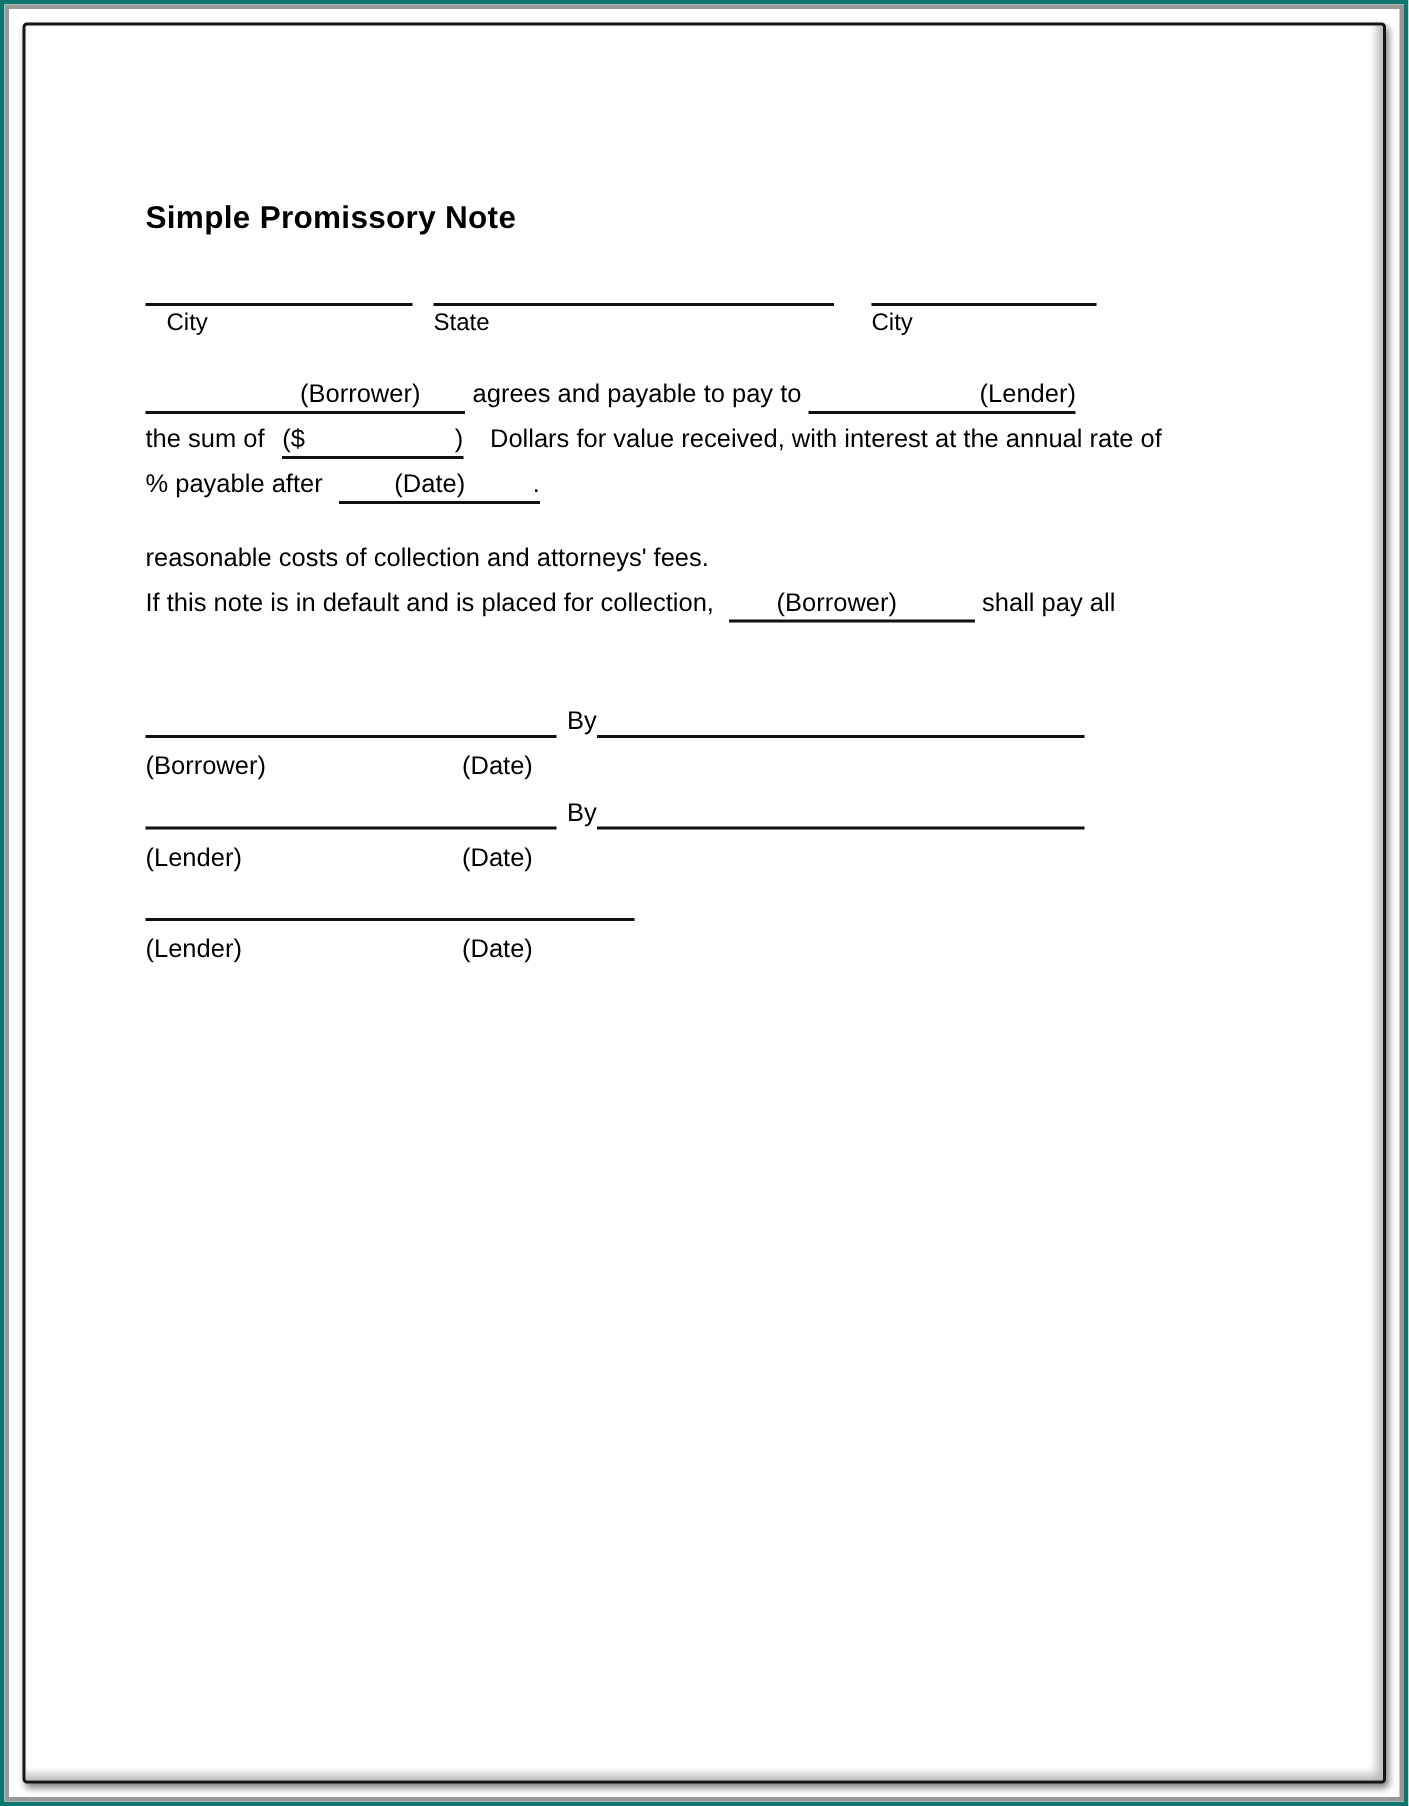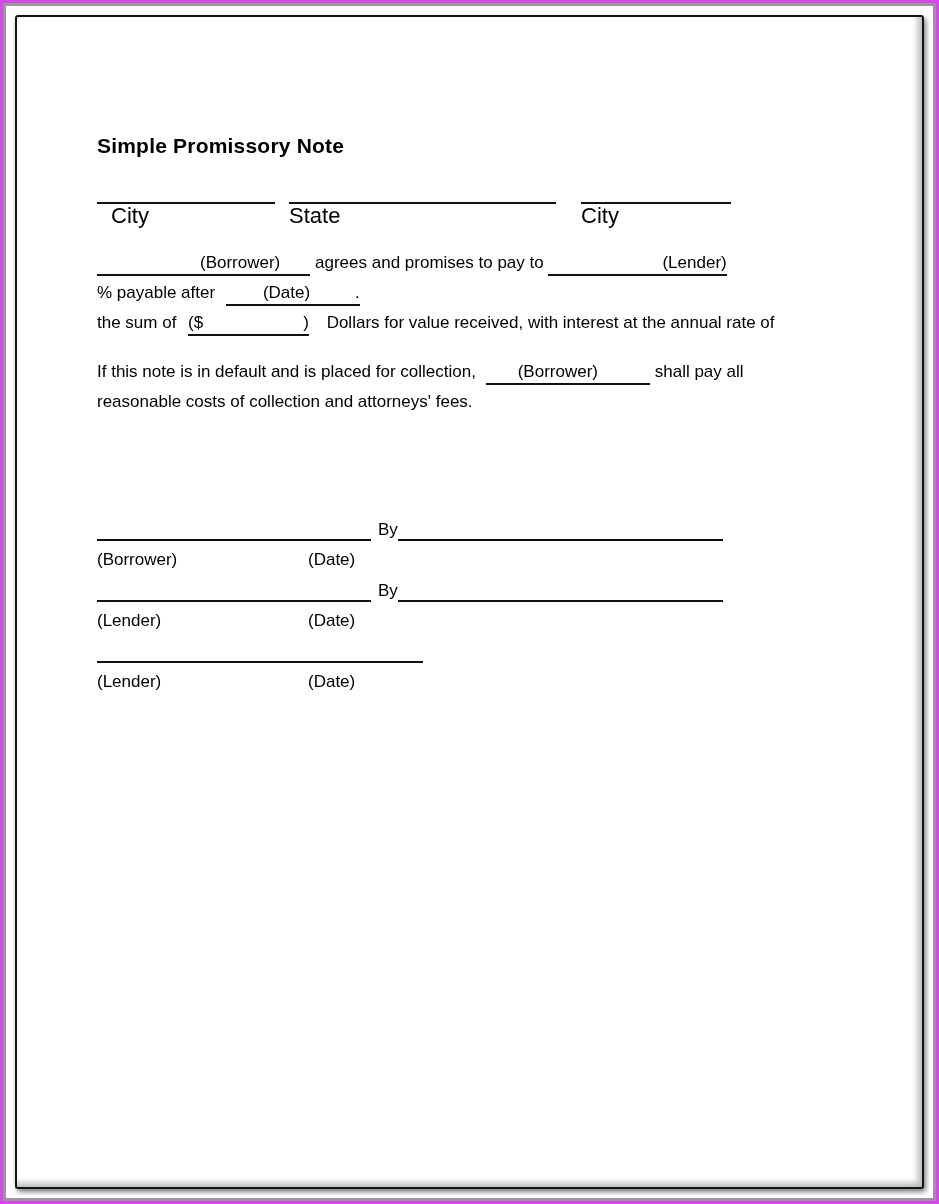--- a/index.html
+++ b/index.html
@@ -4,21 +4,21 @@
 <style>
   * { box-sizing: border-box; }
   html, body { margin: 0; padding: 0; background: #ffffff; }
   body {
     width: 939px; height: 1204px;
     font-family: "Liberation Sans", sans-serif;
     color: #000000;
   }
   .outer-frame {
     width: 939px; height: 1204px;
-    border: 3px solid #d946ef;
+    border: 3px solid #0f766e;
   }
   .mid-frame {
     width: 100%; height: 100%;
     border: 3px solid #989898;
     background: #ffffff;
     padding: 9px;
   }
   .page {
     width: 100%; height: 100%;
     background: #ffffff;
@@ -34,33 +34,33 @@
     line-height: 24px;
     letter-spacing: 0.2px;
   }
   
   .header-row { display: flex; margin-top: 44px; }
   .hcol { }
   .hcol-city  { width: 178px; }
   .hcol-state { width: 267px; margin-left: 14px; }
   .hcol-date  { width: 150px; margin-left: 25px; }
   .hline { border-top: 2px solid #111111; height: 0; }
-  .hlabel { font-size: 22px; line-height: 20px; margin-top: 2px; }
+  .hlabel { font-size: 16px; line-height: 20px; margin-top: 2px; }
   .hlabel-city { padding-left: 14px; }
   .hlabel-center { text-align: left; }
   
   .para { font-size: 17px; line-height: 30px; }
   .p1 { margin-top: 22px; }
   .p2 { margin-top: 19px; }
   .pline { white-space: nowrap; }
   
   .fill { display: inline-block; border-bottom: 2px solid #111111; line-height: 22px; }
   .sp { display: inline-block; }
   
-  .sig-block { margin-top: 98px; font-size: 17px; }
+  .sig-block { margin-top: 49px; font-size: 17px; }
   .sig-row { display: flex; align-items: flex-end; height: 26px; line-height: 22px; }
   .sig-row.second { margin-top: 6px; }
   .sline { border-bottom: 2px solid #111111; height: 24px; }
   .sline-left { width: 274px; }
   .sline-right { width: 325px; }
   .sline-witness { width: 326px; }
   .by { margin-left: 7px; }
   .sig-labels { display: flex; margin-top: 9px; line-height: 20px; }
   .party-cell { width: 211px; }
 </style>
@@ -84,42 +84,42 @@
         </div>
         <div class="hcol hcol-date">
           <div class="hline"></div>
           <div class="hlabel hlabel-center">City</div>
         </div>
       </div>
 
       <div class="para p1">
         <div class="pline">
           <span class="fill" style="padding-left:103px; padding-right:30px"><span>(Borrower)</span></span>
-          <span>agrees and promises to pay to</span>
+          <span>agrees and payable to pay to</span>
           <span class="fill" style="padding-left:114px"><span>(Lender)</span></span>
-        </div>
-        <div class="pline">
-          <span>% payable after</span>
-          <span class="fill" style="margin-left:6px; padding-left:37px"><span class="sp" style="padding-right:45px">(Date)</span><span>.</span></span>
         </div>
         <div class="pline">
           <span>the sum of</span>
           <span class="fill" style="margin-left:7px"><span class="sp" style="padding-right:100px">($</span><span>)</span></span>
           <span style="margin-left:13px">Dollars for value received, with interest at the annual rate of</span>
         </div>
+        <div class="pline">
+          <span>% payable after</span>
+          <span class="fill" style="margin-left:6px; padding-left:37px"><span class="sp" style="padding-right:45px">(Date)</span><span>.</span></span>
+        </div>
       </div>
 
       <div class="para p2">
         <div class="pline">
+          <span>reasonable costs of collection and attorneys' fees.</span>
+        </div>
+        <div class="pline">
           <span>If this note is in default and is placed for collection,</span>
           <span class="fill" style="margin-left:5px; padding-left:32px; padding-right:52px"><span>(Borrower)</span></span>
           <span>shall pay all</span>
-        </div>
-        <div class="pline">
-          <span>reasonable costs of collection and attorneys' fees.</span>
         </div>
       </div>
 
       <div class="sig-block">
 
         <div class="sig-row">
           <span class="sline sline-left"></span>
           <span class="by">By</span>
           <span class="sline sline-right"></span>
         </div>

